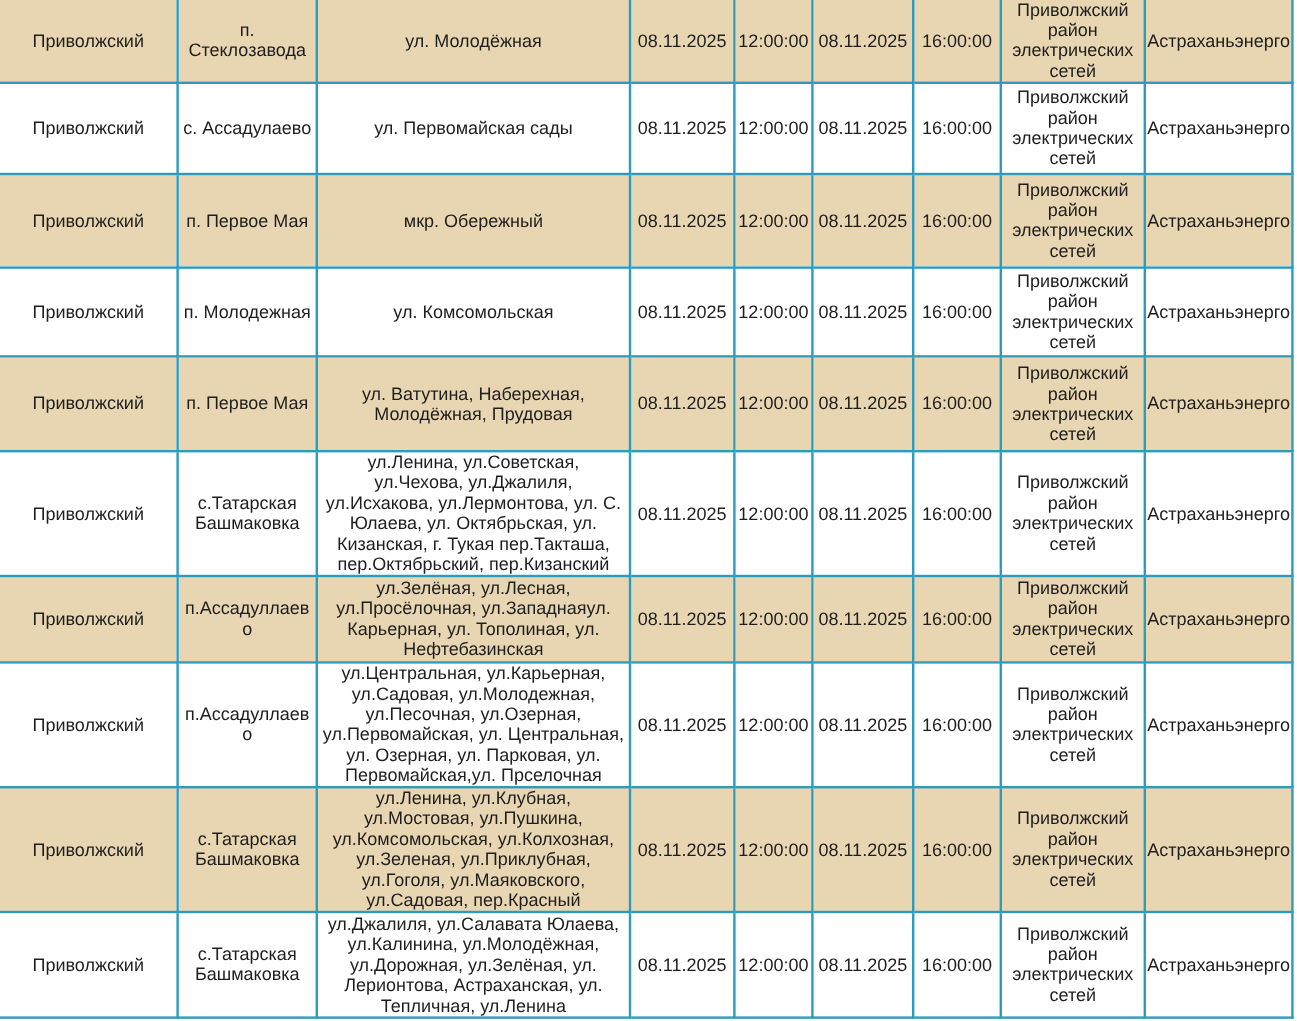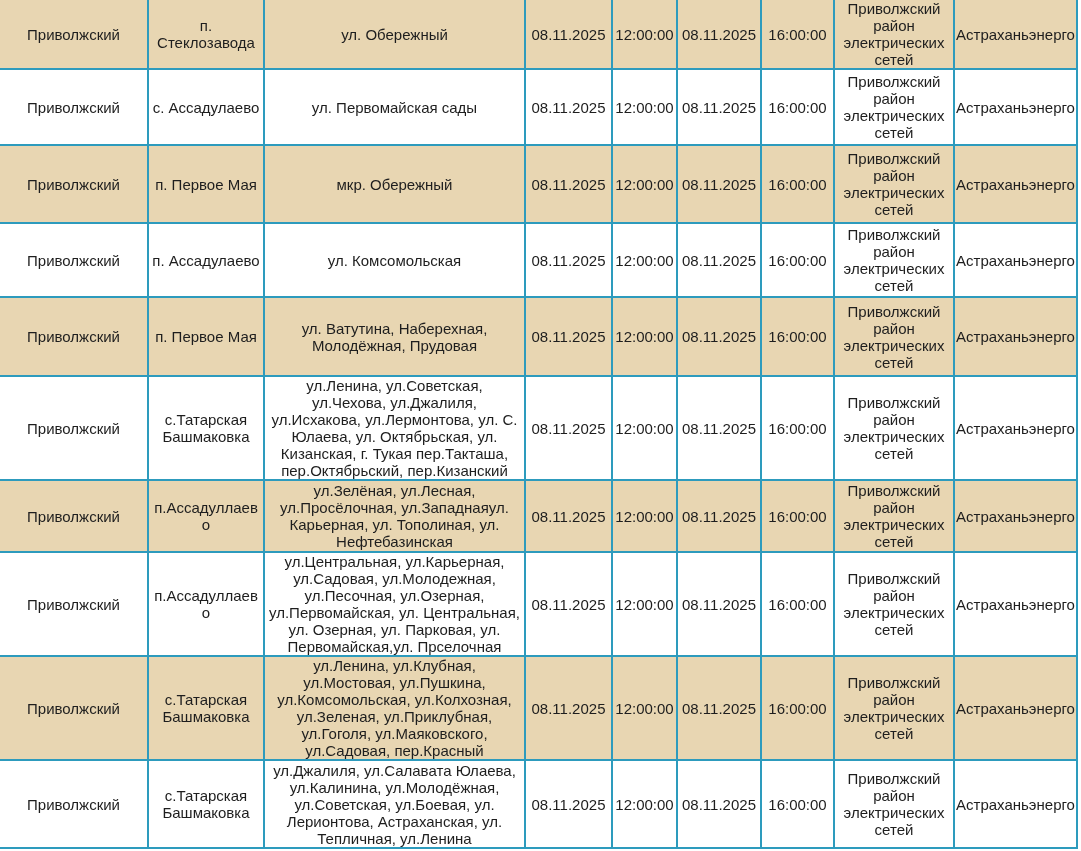--- a/index.html
+++ b/index.html
@@ -51,21 +51,21 @@
     <col style="width:65px">
     <col style="width:84px">
     <col style="width:73px">
     <col style="width:120px">
     <col style="width:123px">
   </colgroup>
   <tbody>
       <tr class="shaded" style="height: 68px;">
     <td>Приволжский</td>
     <td>п. Стеклозавода</td>
-    <td>ул. Обережный</td>
+    <td>ул. Молодёжная</td>
     <td class="nowrap">08.11.2025</td>
     <td class="nowrap">12:00:00</td>
     <td class="nowrap">08.11.2025</td>
     <td class="nowrap">16:00:00</td>
     <td>Приволжский район электрических сетей</td>
     <td class="nowrap">Астраханьэнерго</td>
   </tr>
       <tr class="plain" style="height: 76px;">
     <td>Приволжский</td>
     <td>с. Ассадулаево</td>
@@ -83,21 +83,21 @@
     <td>мкр. Обережный</td>
     <td class="nowrap">08.11.2025</td>
     <td class="nowrap">12:00:00</td>
     <td class="nowrap">08.11.2025</td>
     <td class="nowrap">16:00:00</td>
     <td>Приволжский район электрических сетей</td>
     <td class="nowrap">Астраханьэнерго</td>
   </tr>
       <tr class="plain" style="height: 74px;">
     <td>Приволжский</td>
-    <td>п. Ассадулаево</td>
+    <td>п. Молодежная</td>
     <td>ул. Комсомольская</td>
     <td class="nowrap">08.11.2025</td>
     <td class="nowrap">12:00:00</td>
     <td class="nowrap">08.11.2025</td>
     <td class="nowrap">16:00:00</td>
     <td>Приволжский район электрических сетей</td>
     <td class="nowrap">Астраханьэнерго</td>
   </tr>
       <tr class="shaded" style="height: 79px;">
     <td>Приволжский</td>
@@ -150,21 +150,21 @@
     <td class="nowrap">08.11.2025</td>
     <td class="nowrap">12:00:00</td>
     <td class="nowrap">08.11.2025</td>
     <td class="nowrap">16:00:00</td>
     <td>Приволжский район электрических сетей</td>
     <td class="nowrap">Астраханьэнерго</td>
   </tr>
       <tr class="plain" style="height: 88px;">
     <td>Приволжский</td>
     <td>с.Татарская Башмаковка</td>
-    <td>ул.Джалиля, ул.Салавата Юлаева, ул.Калинина, ул.Молодёжная, ул.Советская, ул.Боевая, ул. Лерионтова, Астраханская, ул. Тепличная, ул.Ленина</td>
+    <td>ул.Джалиля, ул.Салавата Юлаева, ул.Калинина, ул.Молодёжная, ул.Дорожная, ул.Зелёная, ул. Лерионтова, Астраханская, ул. Тепличная, ул.Ленина</td>
     <td class="nowrap">08.11.2025</td>
     <td class="nowrap">12:00:00</td>
     <td class="nowrap">08.11.2025</td>
     <td class="nowrap">16:00:00</td>
     <td>Приволжский район электрических сетей</td>
     <td class="nowrap">Астраханьэнерго</td>
   </tr>
     </tbody>
 </table>
 

